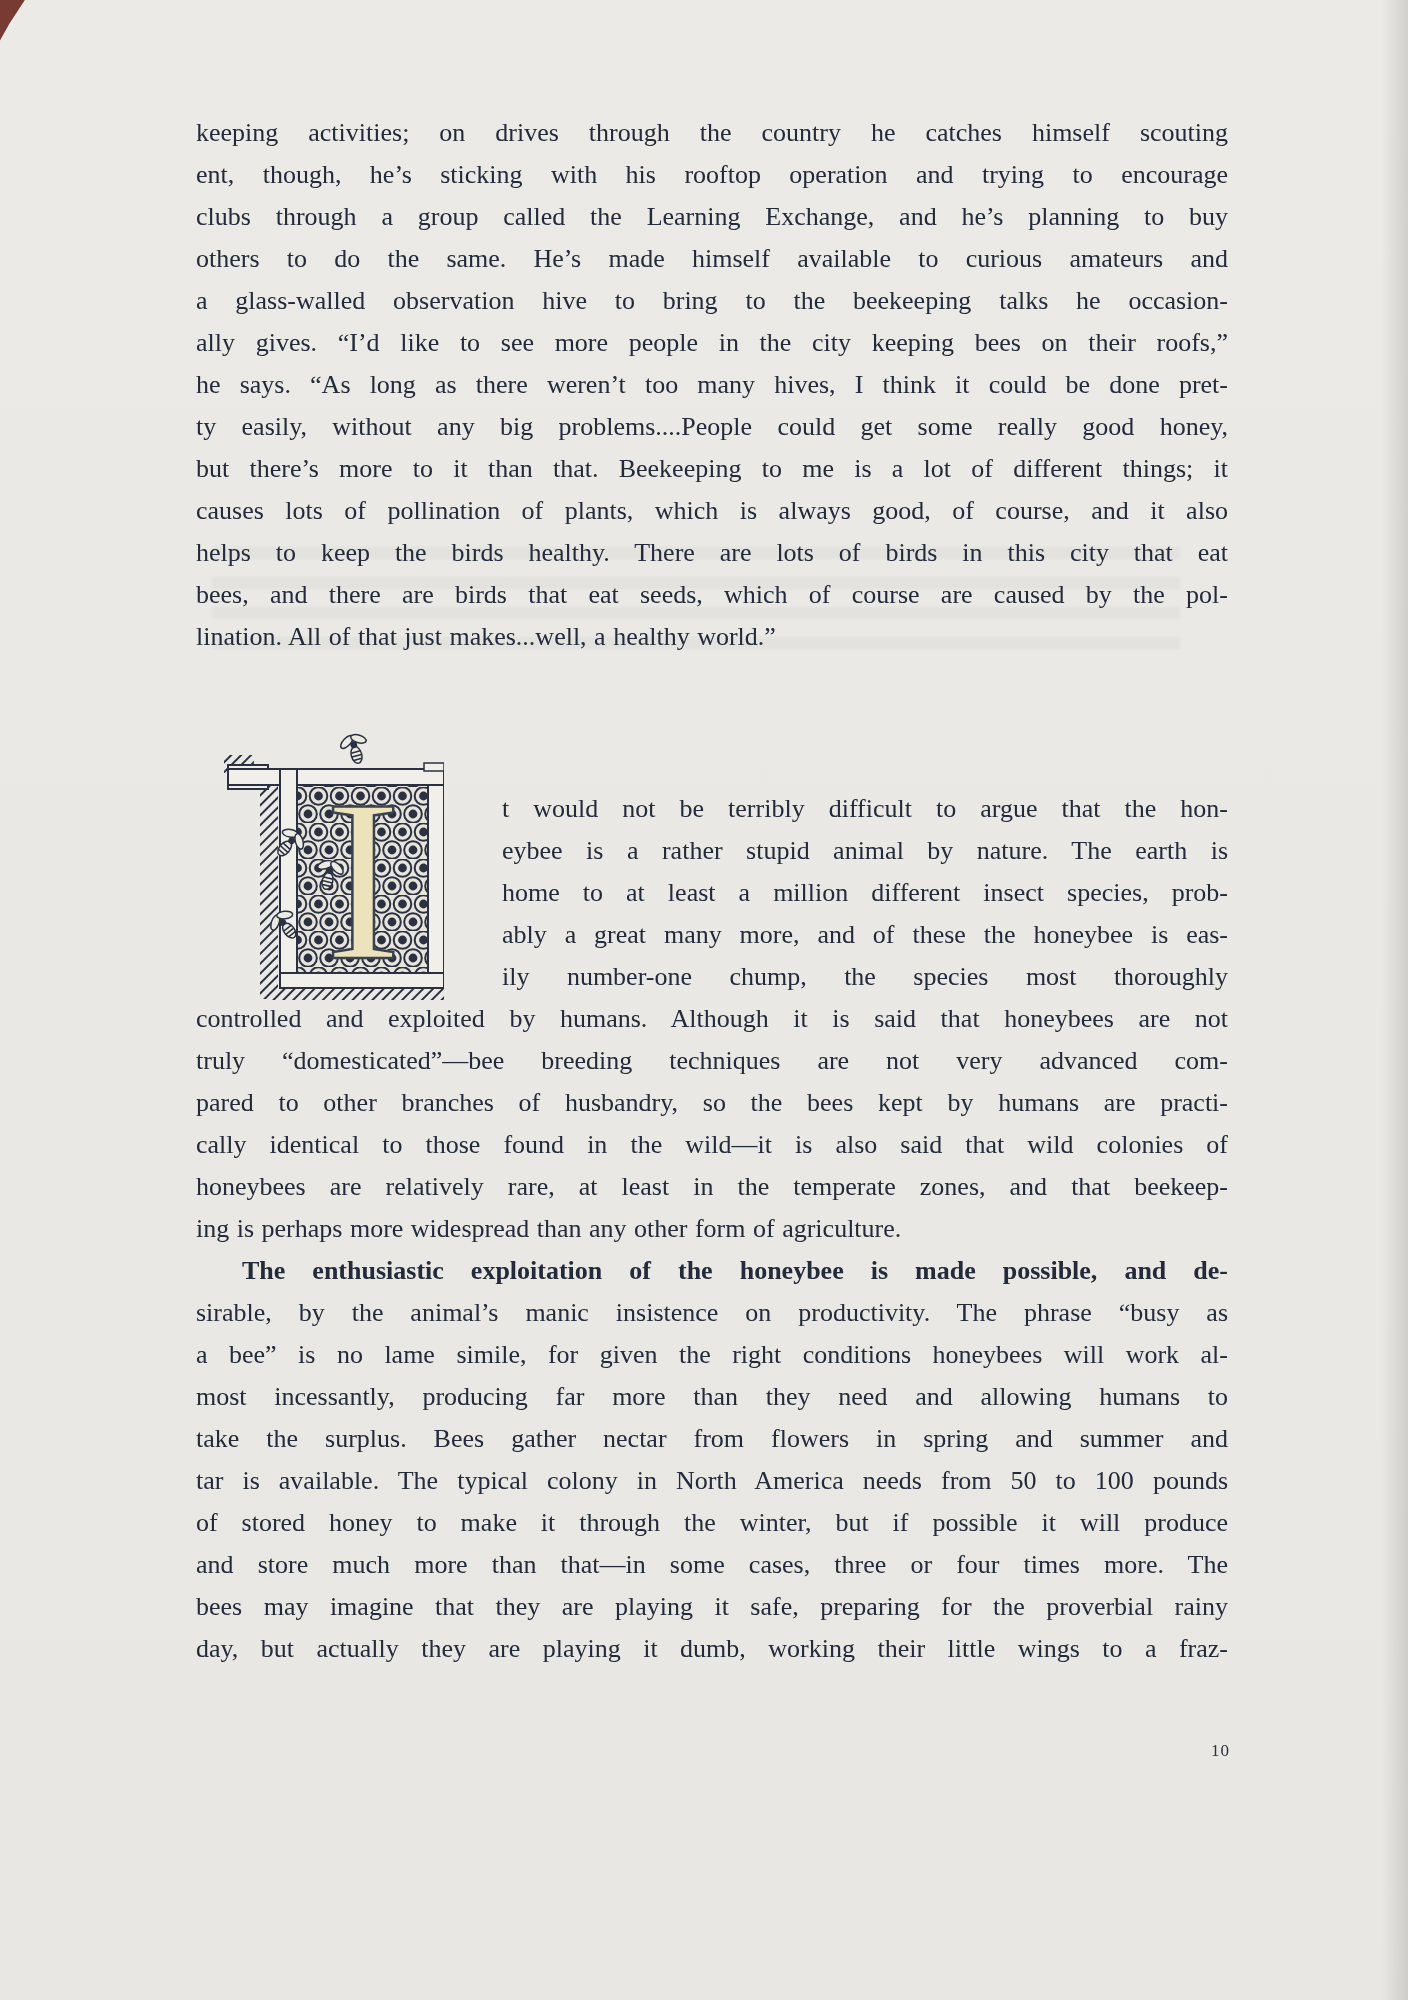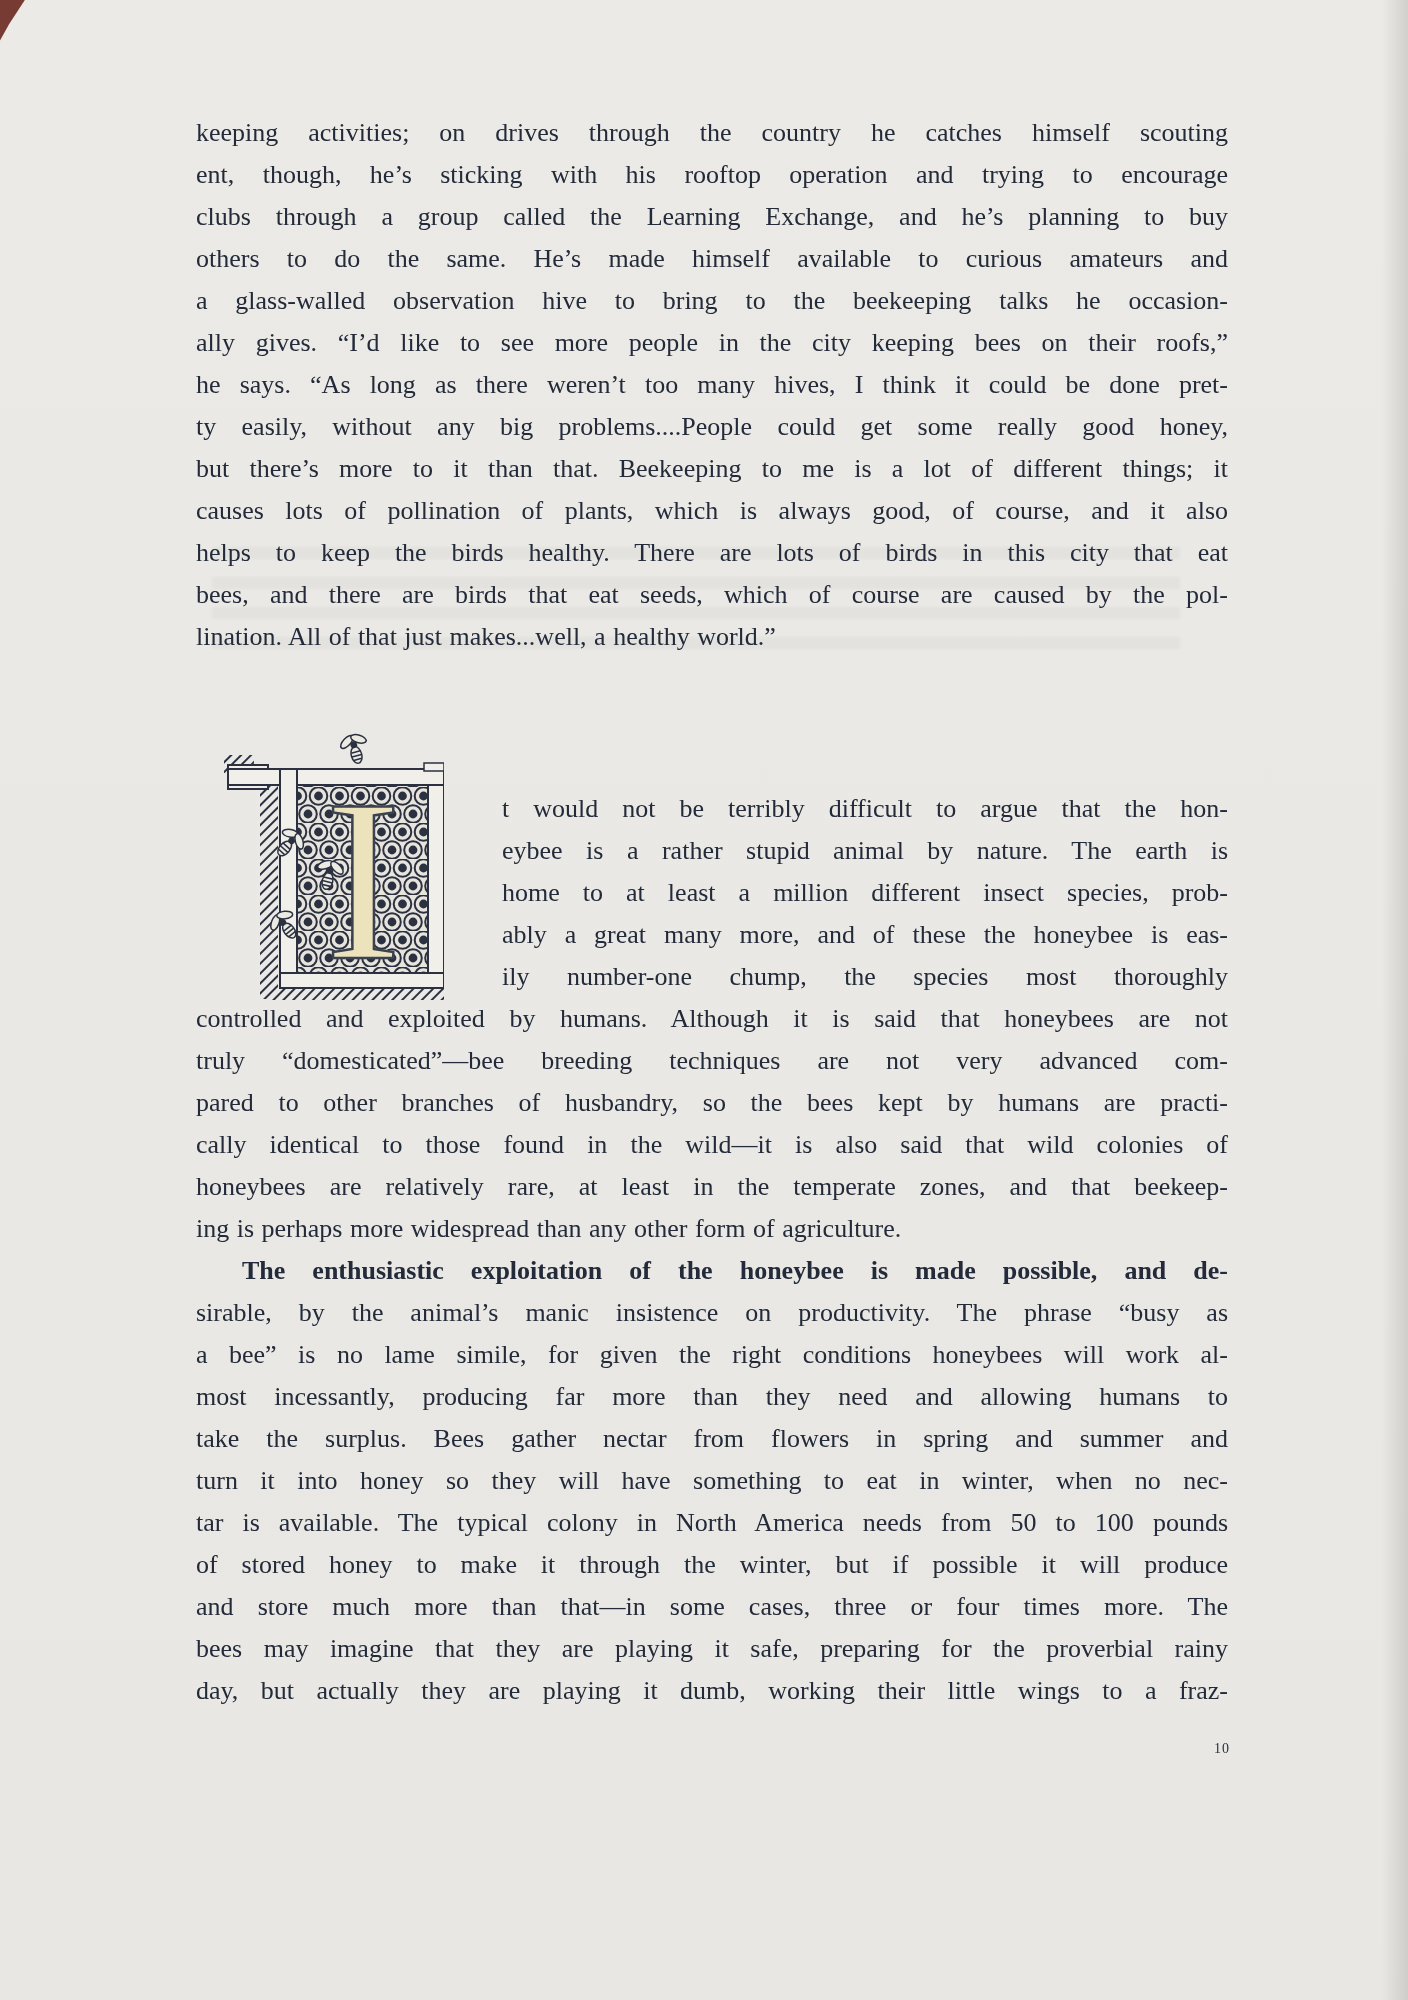--- a/index.html
+++ b/index.html
@@ -29,21 +29,21 @@
     line-height:42px; height:42px; overflow:hidden;
     word-spacing:1px;
   }
   .para-continued .line:last-child { text-align-last:left; }
   .dropcap-section { position:relative; margin-top:130px; }
   .dropcap-art { position:absolute; left:28px; top:-61px; width:220px; height:274px; }
   .wrapped-lines { margin-left:306px; }
   .full-lines .line:last-child { text-align-last:left; }
   .para-second .line:first-child { text-indent:46px;font-weight:bold; }
   .folio { position:absolute; left:1186px; top:1741px; width:44px;
-    font-size:14px; text-align:right; color:#2a3140; letter-spacing:1px; }
+    font-size:17px; text-align:right; color:#2a3140; letter-spacing:1px; }
 </style>
 </head>
 <body>
 
 <div class="page">
 
   <div class="corner-artifact"></div>
   <div class="ghost-showthrough"></div>
 
   <div class="text-col">
@@ -134,21 +134,20 @@
           <div class="line">ing is perhaps more widespread than any other form of agriculture.</div>
         </div>
     </div>
 
     <div class="para-second">
         <div class="line">The enthusiastic exploitation of the honeybee is made possible, and de-</div>
         <div class="line">sirable, by the animal’s manic insistence on productivity. The phrase “busy as</div>
         <div class="line">a bee” is no lame simile, for given the right conditions honeybees will work al-</div>
         <div class="line">most incessantly, producing far more than they need and allowing humans to</div>
         <div class="line">take the surplus. Bees gather nectar from flowers in spring and summer and</div>
-        <div class="line">turn it into honey so they will have something to eat in winter, when no nec-</div>
         <div class="line">tar is available. The typical colony in North America needs from 50 to 100 pounds</div>
         <div class="line">of stored honey to make it through the winter, but if possible it will produce</div>
         <div class="line">and store much more than that—in some cases, three or four times more. The</div>
         <div class="line">bees may imagine that they are playing it safe, preparing for the proverbial rainy</div>
         <div class="line">day, but actually they are playing it dumb, working their little wings to a fraz-</div>
       </div>
   </div>
 
   <div class="folio">10</div>
 

